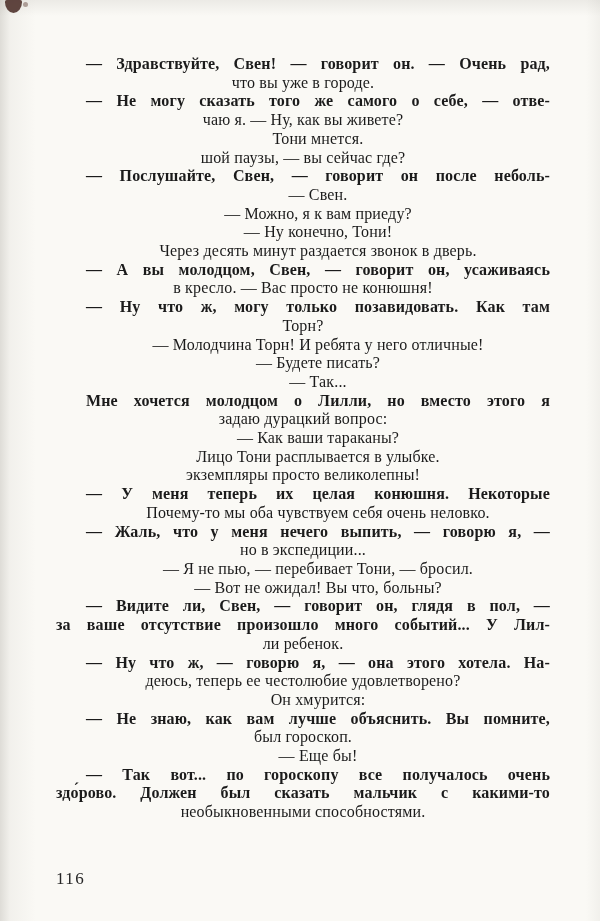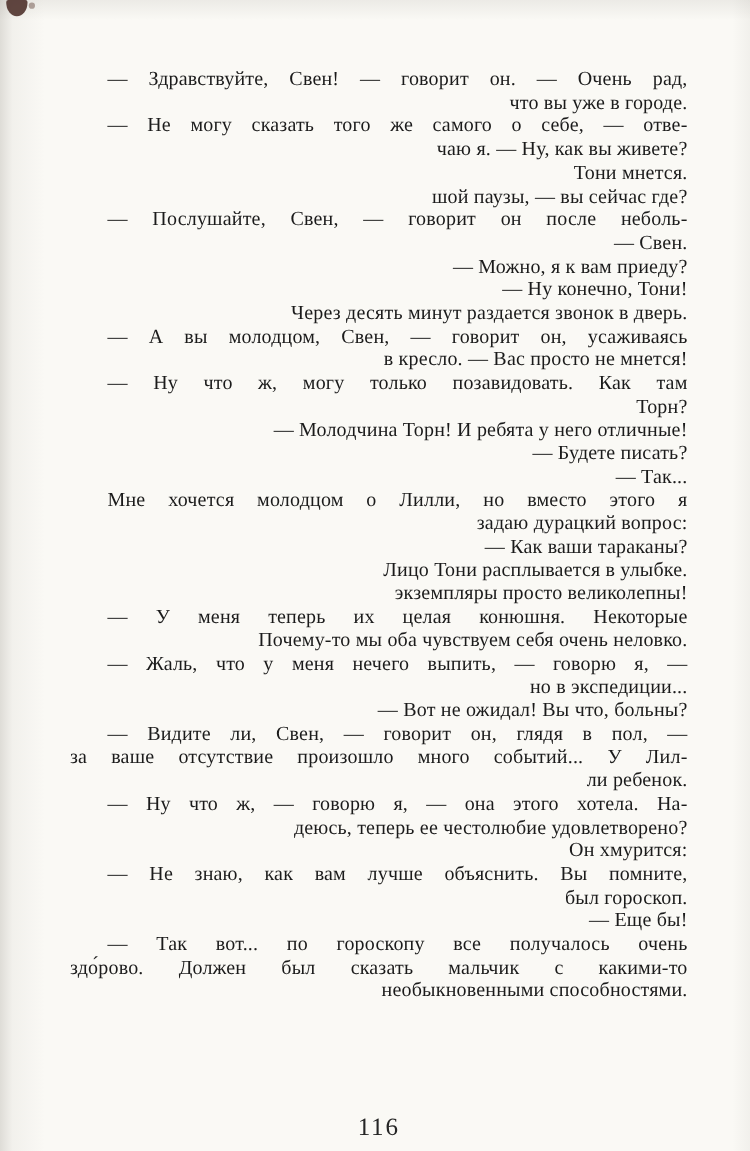--- a/index.html
+++ b/index.html
@@ -46,38 +46,37 @@
     position: absolute;
     left: 56px;
     right: 50px;
     top: 55px;
   }
   .line {
     font-size: 16px;
     line-height: 18.7px;
     letter-spacing: 0.15px;
     white-space: normal;
-    text-align: right;
+    text-align: center;
   }
   .line.indent { padding-left: 30px; }
   .line.j {
     text-align: justify;
     text-align-last: justify;
     text-justify: inter-word;
+    font-weight: bold;
   }
   .page-number {
     position: absolute;
     left: 56px;
     right: 50px;
     top: 869px;
-    text-align: center;
-    font-size: 20px;
+    font-size: 17px;
     letter-spacing: 1.5px;
     color: #262626;
-    margin-top: 22px;
   }
 </style>
 </head>
 <body>
 
 <div class="page">
   <div class="scan-smudge"></div>
   <div class="scan-smudge-2"></div>
 
   <div class="text-block" id="text-block">
@@ -87,35 +86,36 @@
       <div class="line indent j">— Не могу сказать того же самого о себе, — отве-</div>
       <div class="line">чаю я. — Ну, как вы живете?</div>
       <div class="line indent">Тони мнется.</div>
       <div class="line">шой паузы, — вы сейчас где?</div>
       <div class="line indent j">— Послушайте, Свен, — говорит он после неболь-</div>
       <div class="line indent">— Свен.</div>
       <div class="line indent">— Можно, я к вам приеду?</div>
       <div class="line indent">— Ну конечно, Тони!</div>
       <div class="line indent">Через десять минут раздается звонок в дверь.</div>
       <div class="line indent j">— А вы молодцом, Свен, — говорит он, усаживаясь</div>
-      <div class="line">в кресло. — Вас просто не мнется!</div>
+      <div class="line">в кресло. — Вас просто не конюшня!</div>
       <div class="line indent j">— Ну что ж, могу только позавидовать. Как там</div>
       <div class="line">Торн?</div>
       <div class="line indent">— Молодчина Торн! И ребята у него отличные!</div>
       <div class="line indent">— Будете писать?</div>
       <div class="line indent">— Так...</div>
       <div class="line indent j">Мне хочется молодцом о Лилли, но вместо этого я</div>
       <div class="line">задаю дурацкий вопрос:</div>
       <div class="line indent">— Как ваши тараканы?</div>
       <div class="line indent">Лицо Тони расплывается в улыбке.</div>
       <div class="line">экземпляры просто великолепны!</div>
       <div class="line indent j">— У меня теперь их целая конюшня. Некоторые</div>
       <div class="line indent">Почему-то мы оба чувствуем себя очень неловко.</div>
       <div class="line indent j">— Жаль, что у меня нечего выпить, — говорю я, —</div>
       <div class="line">но в экспедиции...</div>
+      <div class="line indent">— Я не пью, — перебивает Тони, — бросил.</div>
       <div class="line indent">— Вот не ожидал! Вы что, больны?</div>
       <div class="line indent j">— Видите ли, Свен, — говорит он, глядя в пол, —</div>
       <div class="line j">за ваше отсутствие произошло много событий... У Лил-</div>
       <div class="line">ли ребенок.</div>
       <div class="line indent j">— Ну что ж, — говорю я, — она этого хотела. На-</div>
       <div class="line">деюсь, теперь ее честолюбие удовлетворено?</div>
       <div class="line indent">Он хмурится:</div>
       <div class="line indent j">— Не знаю, как вам лучше объяснить. Вы помните,</div>
       <div class="line">был гороскоп.</div>
       <div class="line indent">— Еще бы!</div>

